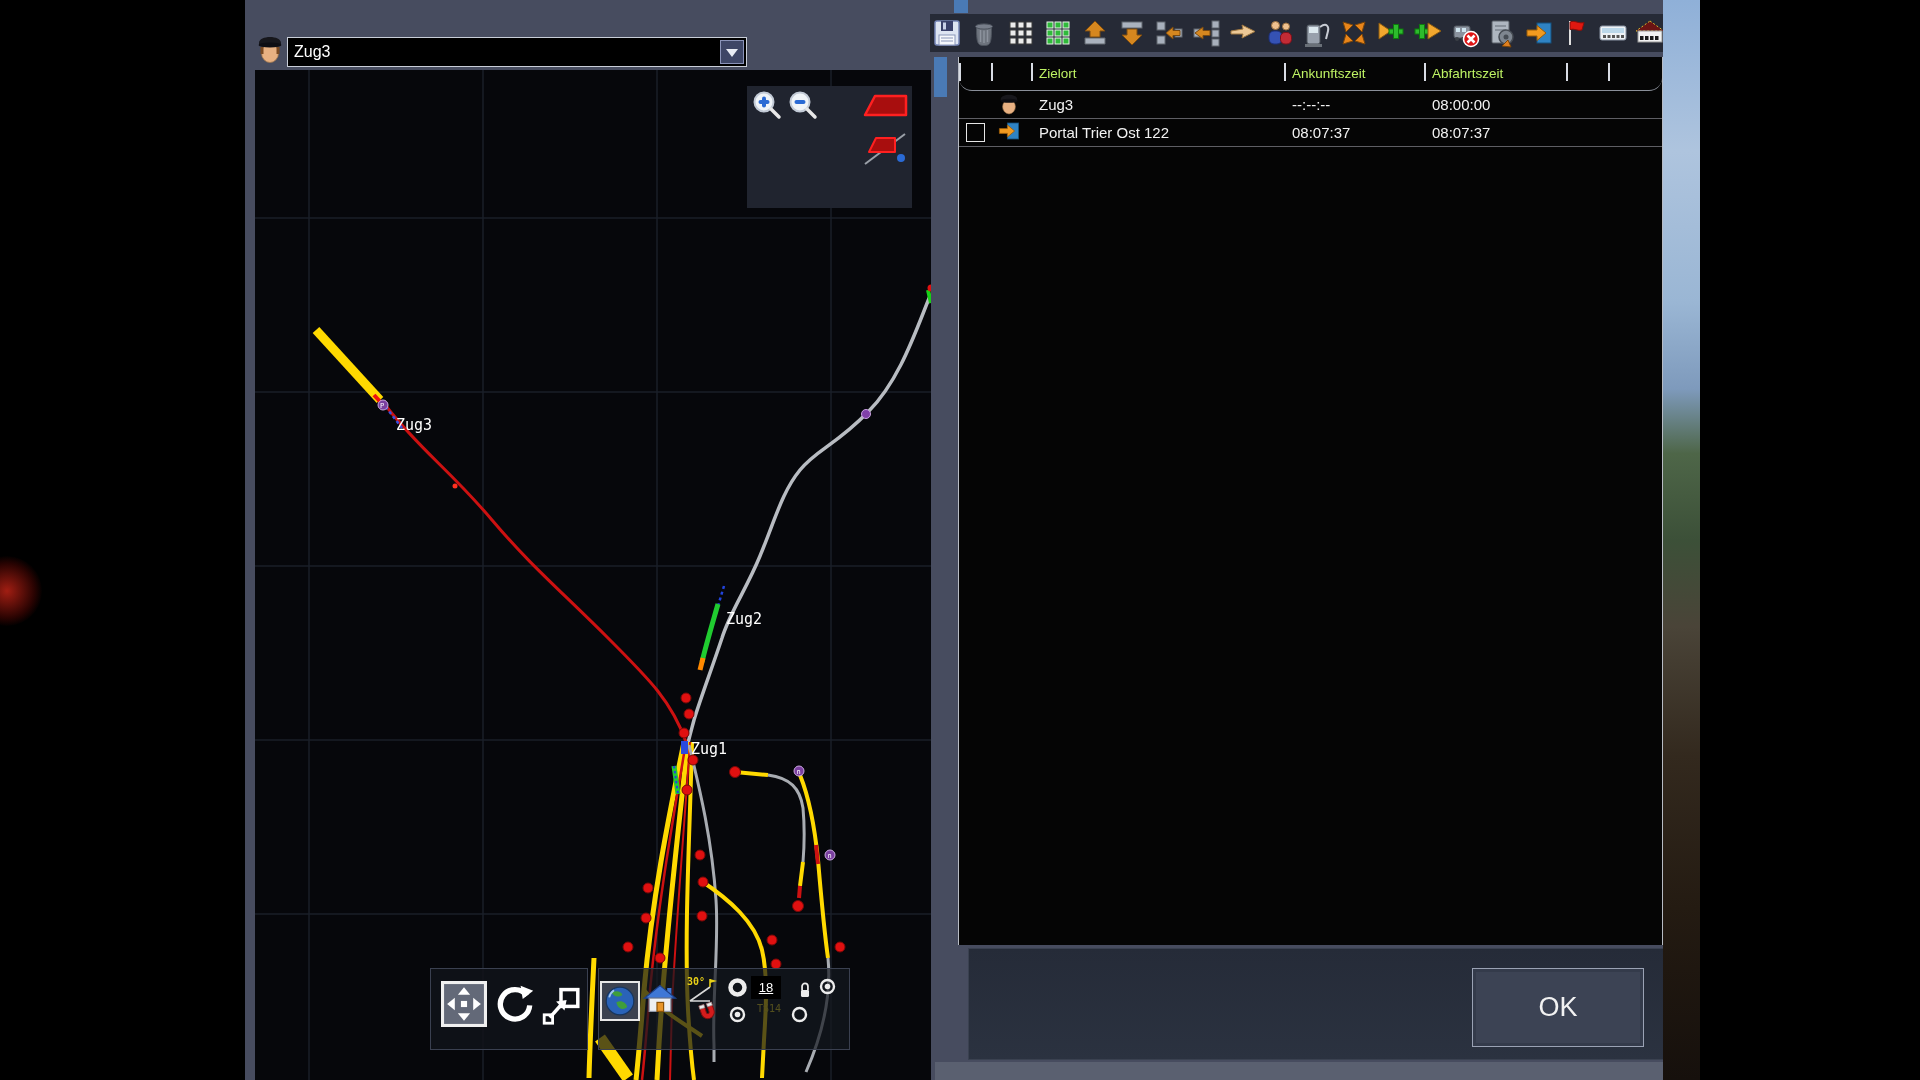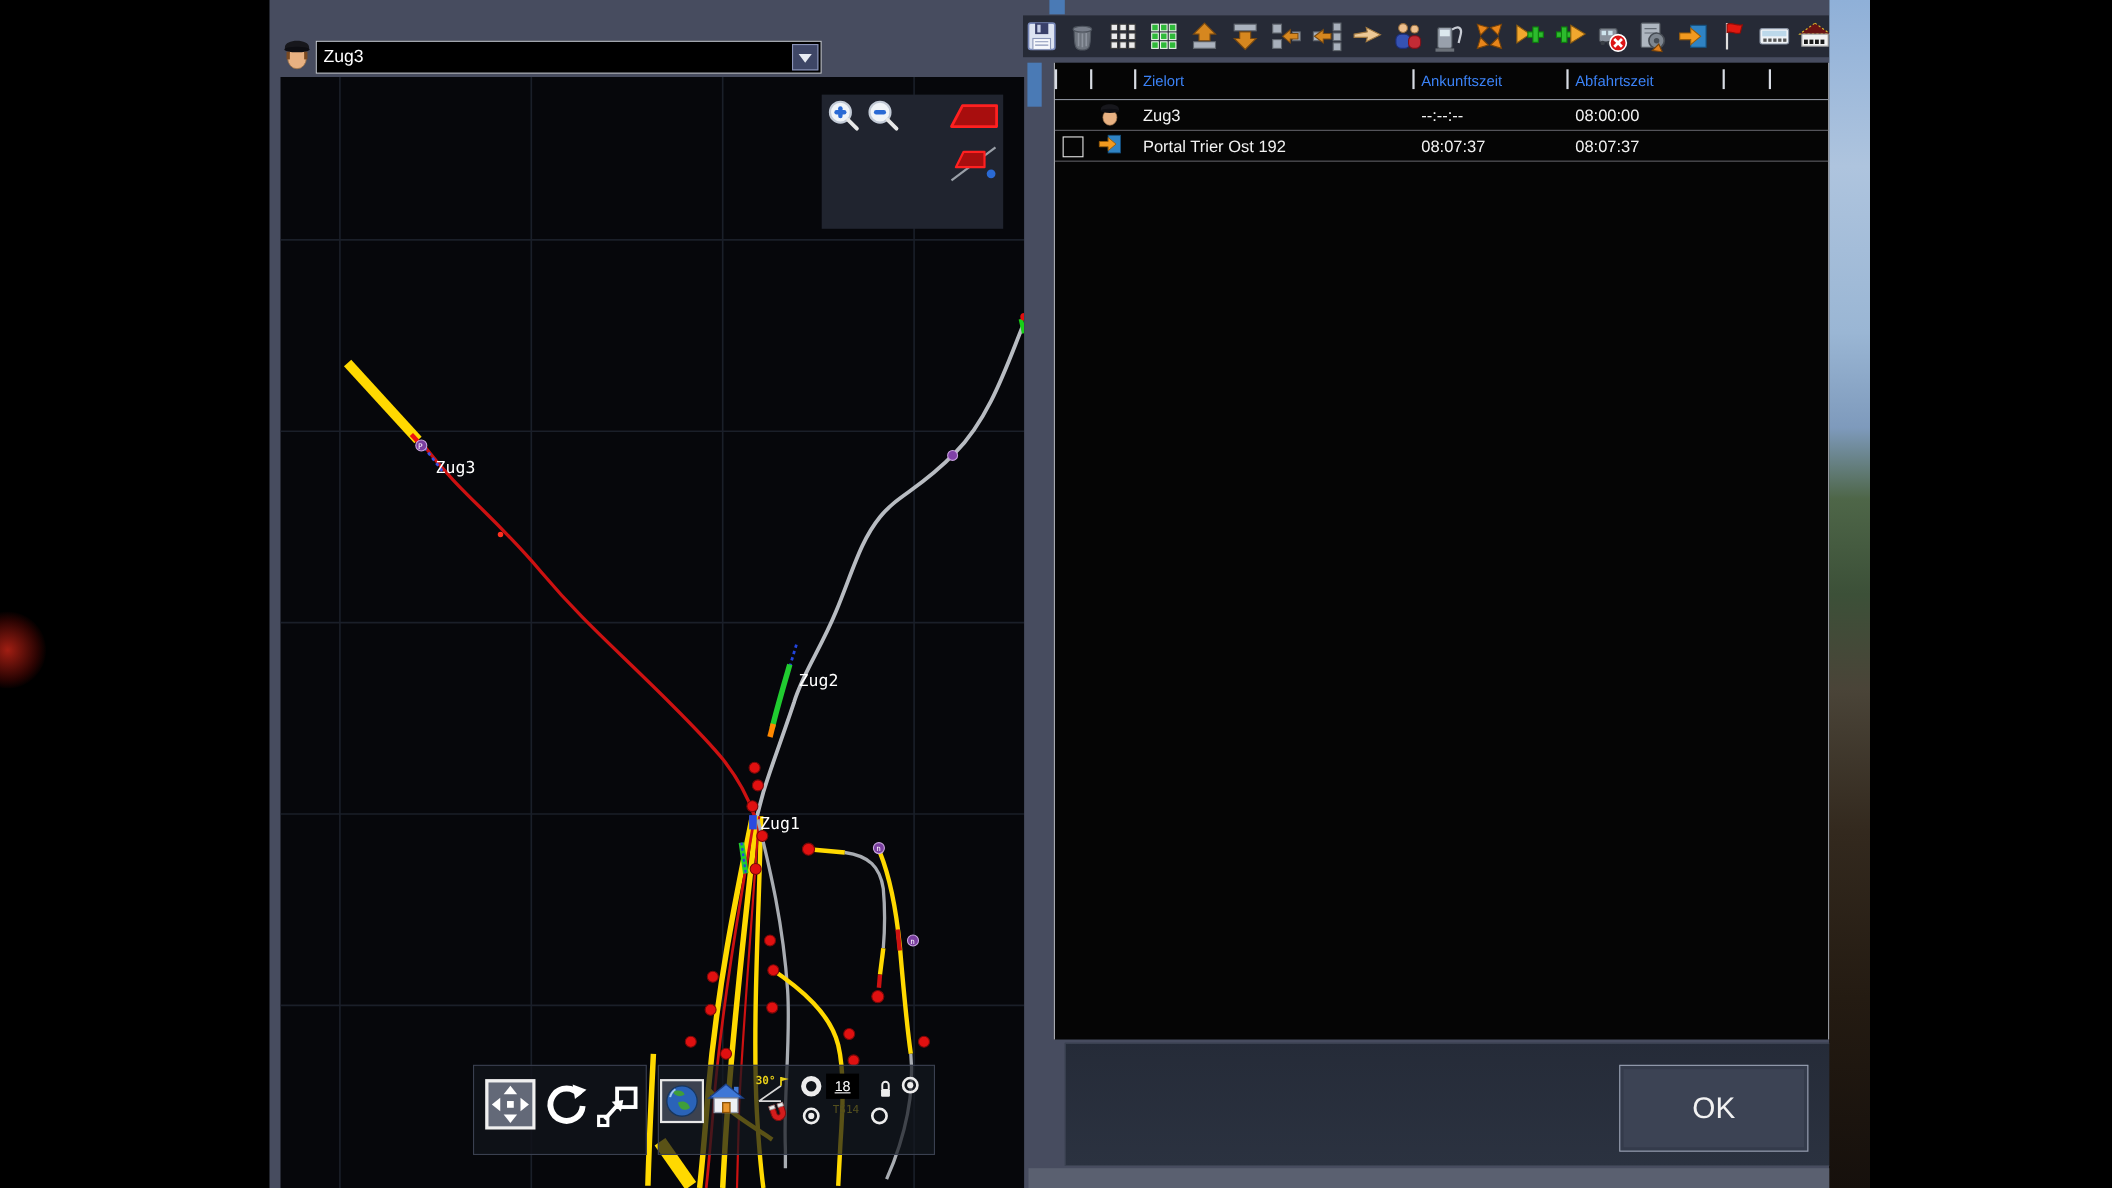--- a/index.html
+++ b/index.html
@@ -39,21 +39,21 @@
   .map-tb-b{left:598px;top:968px;width:252px;height:82px;background:rgba(20,24,32,.7);}
   .mbtn{position:absolute;}
   .sel-border{border:2px solid #e8e8e8;}
   .valbox{left:751px;top:976px;width:30px;height:23px;background:#000;color:#fff;
     font-size:13px;display:flex;align-items:center;justify-content:center;text-decoration:underline;}
 
   
   .ttable{left:958px;top:57px;width:705px;height:888px;background:#050505;
     border-left:1px solid #b8bcc4;border-right:1px solid #b8bcc4;box-sizing:border-box;}
   .trow{display:grid;grid-template-columns:32px 40px 253px 140px 142px 42px 54px;align-items:center;}
-  .thead{height:33px;border-bottom:1px solid #8a8f99;color:#3b82f6;font-size:13.5px;}
+  .thead{height:33px;border-bottom:1px solid #8a8f99;color:#bef264;font-size:13.5px;border-radius:13px;}
   .thead .hc{position:relative;height:100%;display:flex;align-items:center;padding-left:8px;box-sizing:border-box;}
   .thead .hc::before{content:"";position:absolute;left:0;top:6px;width:2px;height:18px;background:#d8dce4;}
   .tdata{height:27px;border-bottom:1px solid #5e5e64;color:#f2f2f2;font-size:15px;}
   .cellpad{padding-left:8px;}
   .cbx{width:17px;height:17px;border:1px solid #e6e6e6;background:transparent;margin-left:7px;}
   .ricon{width:24px;height:24px;margin-left:6px;}
 
   
   .bottom-panel{left:968px;top:948px;width:722px;height:112px;
     background:linear-gradient(#252b38,#2b3240);box-shadow:0 0 0 1px #3a4150 inset;}
@@ -375,21 +375,21 @@
 
 
     <div class="trow tdata">
       <div>
           <div class="cbx"></div>
         </div>
       <div><svg class="ricon" viewBox="0 0 30 30">
         <rect x="13" y="5" width="14" height="20" fill="#2f83c4" stroke="#15507e"></rect>
         <polygon points="3,12 13,12 13,7.5 22,15 13,22.5 13,18 3,18" fill="#f29a1f" stroke="#9a5c08"></polygon>
       </svg></div>
-      <div class="cellpad">Portal Trier Ost 192</div>
+      <div class="cellpad">Portal Trier Ost 122</div>
       <div class="cellpad">08:07:37</div>
       <div class="cellpad">08:07:37</div>
       <div></div>
         <div></div>
     </div>
   </div>
 
   <div class="abs map-tb map-tb-a"></div>
   <svg class="abs mbtn" style="left:441px;top:981px" width="46" height="46" viewBox="0 0 30 30">
     <rect x="1" y="1" width="28" height="28" fill="#636978" stroke="#f0f0f0" stroke-width="2"></rect>

